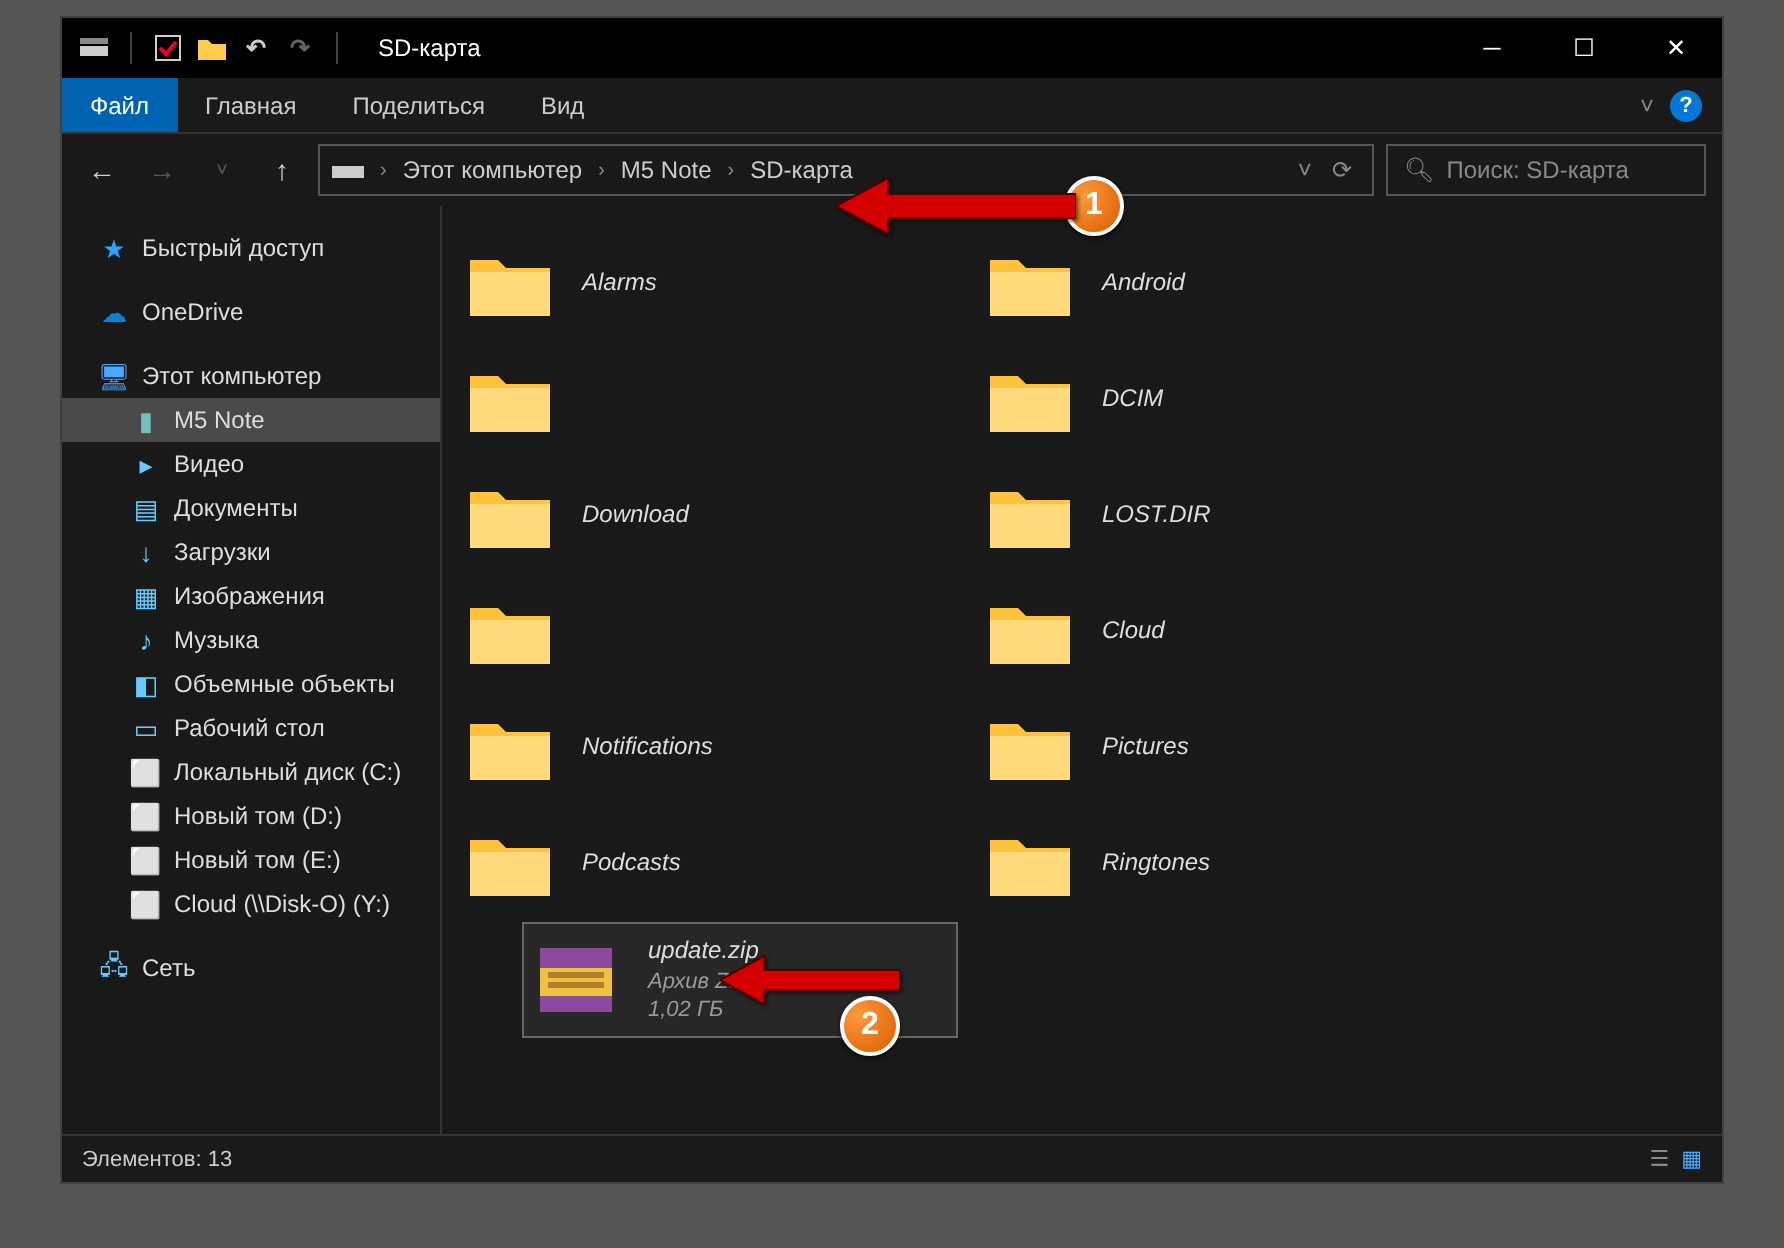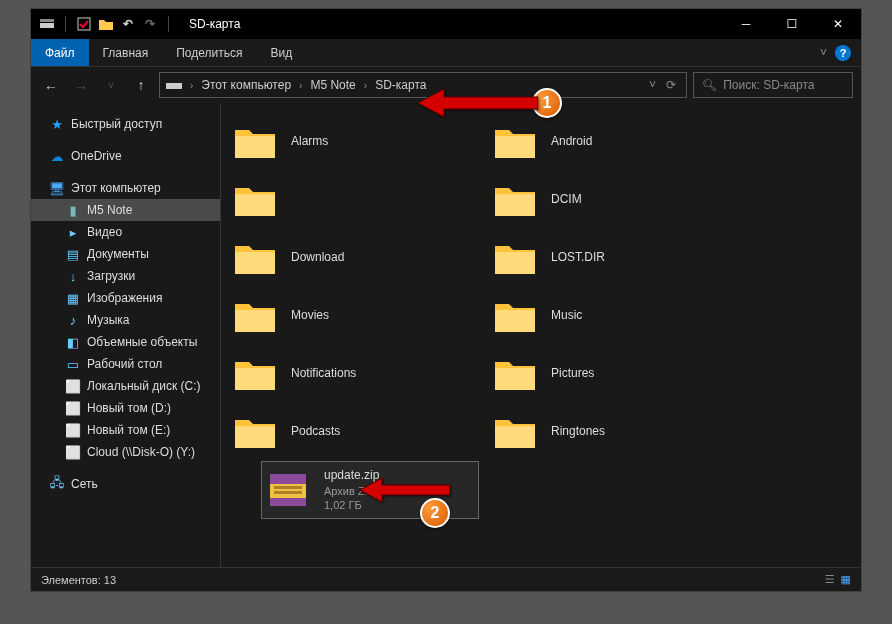--- a/index.html
+++ b/index.html
@@ -26,21 +26,21 @@
 .addr-actions { margin-left: auto; display: flex; gap: 10px; padding-right: 4px; color: #888; }
 .search-box { width: 160px; height: 26px; border: 1px solid #555; background: #191919; display: flex; align-items: center; padding: 0 8px; color: #888; font-size: 12px; gap: 6px; }
 .body { flex: 1; display: flex; min-height: 0; }
 .sidebar { width: 190px; background: #191919; border-right: 1px solid #333; padding: 10px 0; overflow: hidden; font-size: 12px; color: #ddd; }
 .tree-item { display: flex; align-items: center; gap: 6px; padding: 3px 0 3px 18px; height: 22px; }
 .tree-item.l2 { padding-left: 34px; }
 .tree-item.selected { background: #4a4a4a; }
 .tree-spacer { height: 10px; }
 .ticon { width: 16px; height: 16px; display: inline-flex; align-items: center; justify-content: center; font-size: 13px; }
 .content { flex: 1; background: #191919; position: relative; padding: 10px 0 0 8px; overflow: hidden; }
-.items-grid { display: grid; grid-template-columns: 250px 250px; grid-auto-rows: 58px; column-gap: 10px; row-gap: 0; }
+.items-grid { display: grid; grid-template-columns: 250px 250px; grid-auto-rows: 58px; column-gap: 10px; row-gap: 0; font-style: italic; }
 .item { display: flex; align-items: center; gap: 14px; padding: 4px; color: #ddd; font-size: 12px; }
 .item.selected { border: 1px solid #666; background: rgba(120,120,120,0.15); margin-left: 32px; }
 .folder-icon { width: 44px; height: 40px; }
 .zip-icon { width: 44px; height: 40px; }
 .item-label { flex: 1; line-height: 1.3; }
 .sub { color: #999; font-size: 11px; }
 .statusbar { height: 24px; background: #1a1a1a; border-top: 1px solid #333; display: flex; align-items: center; padding: 0 10px; color: #ccc; font-size: 11px; gap: 28px; }
 .view-icons { margin-left: auto; display: flex; gap: 6px; color: #888; }
 .callout { position: absolute; display: flex; align-items: center; pointer-events: none; }
 .arrow-red { filter: drop-shadow(1px 1px 1px rgba(0,0,0,0.6)); }
@@ -233,28 +233,27 @@
               <path d="M2 8 L16 8 L20 12 L42 12 L42 36 L2 36 Z" fill="#ffc23a"></path>
               <path d="M2 14 L42 14 L42 36 L2 36 Z" fill="#ffda7a"></path>
             </svg>
             <span class="item-label">LOST.DIR</span>
           </div>
         <div class="item">
             <svg class="folder-icon">
               <path d="M2 8 L16 8 L20 12 L42 12 L42 36 L2 36 Z" fill="#ffc23a"></path>
               <path d="M2 14 L42 14 L42 36 L2 36 Z" fill="#ffda7a"></path>
             </svg>
-            <span class="item-label">Movies</span>
-          </div>
-        <div class="item">
-            <svg class="folder-icon">
-              <path d="M2 8 L16 8 L20 12 L42 12 L42 36 L2 36 Z" fill="#ffc23a"></path>
-              <path d="M2 14 L42 14 L42 36 L2 36 Z" fill="#ffda7a"></path>
-            </svg>
-            <span class="item-label">Music</span>
+          </div>
+        <div class="item">
+            <svg class="folder-icon">
+              <path d="M2 8 L16 8 L20 12 L42 12 L42 36 L2 36 Z" fill="#ffc23a"></path>
+              <path d="M2 14 L42 14 L42 36 L2 36 Z" fill="#ffda7a"></path>
+            </svg>
+            <span class="item-label">Cloud</span>
           </div>
         <div class="item">
             <svg class="folder-icon">
               <path d="M2 8 L16 8 L20 12 L42 12 L42 36 L2 36 Z" fill="#ffc23a"></path>
               <path d="M2 14 L42 14 L42 36 L2 36 Z" fill="#ffda7a"></path>
             </svg>
             <span class="item-label">Notifications</span>
           </div>
         <div class="item">
             <svg class="folder-icon">

